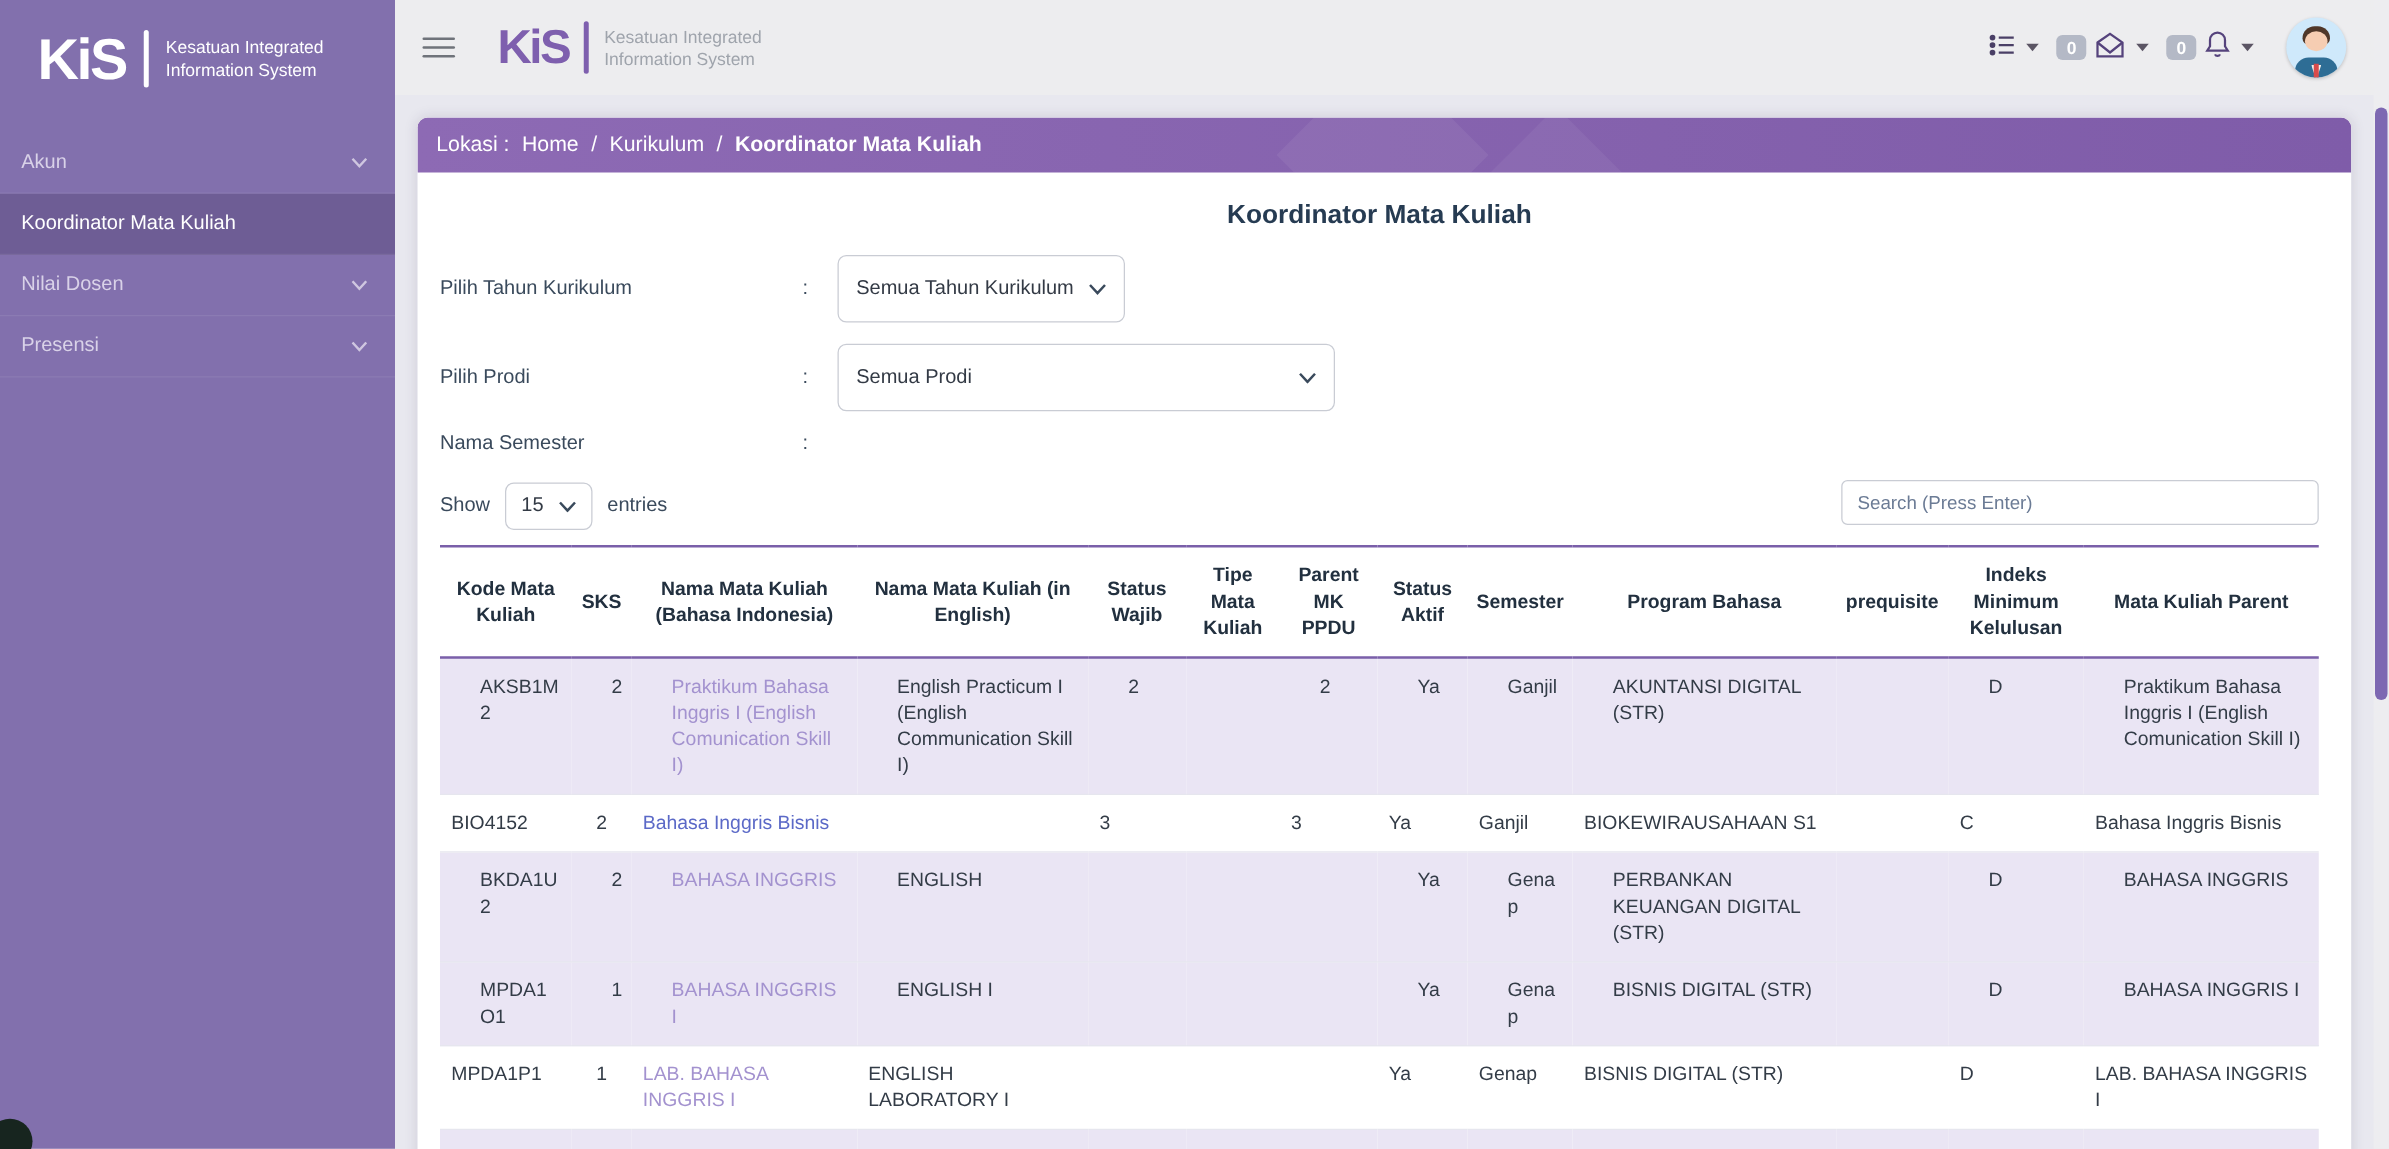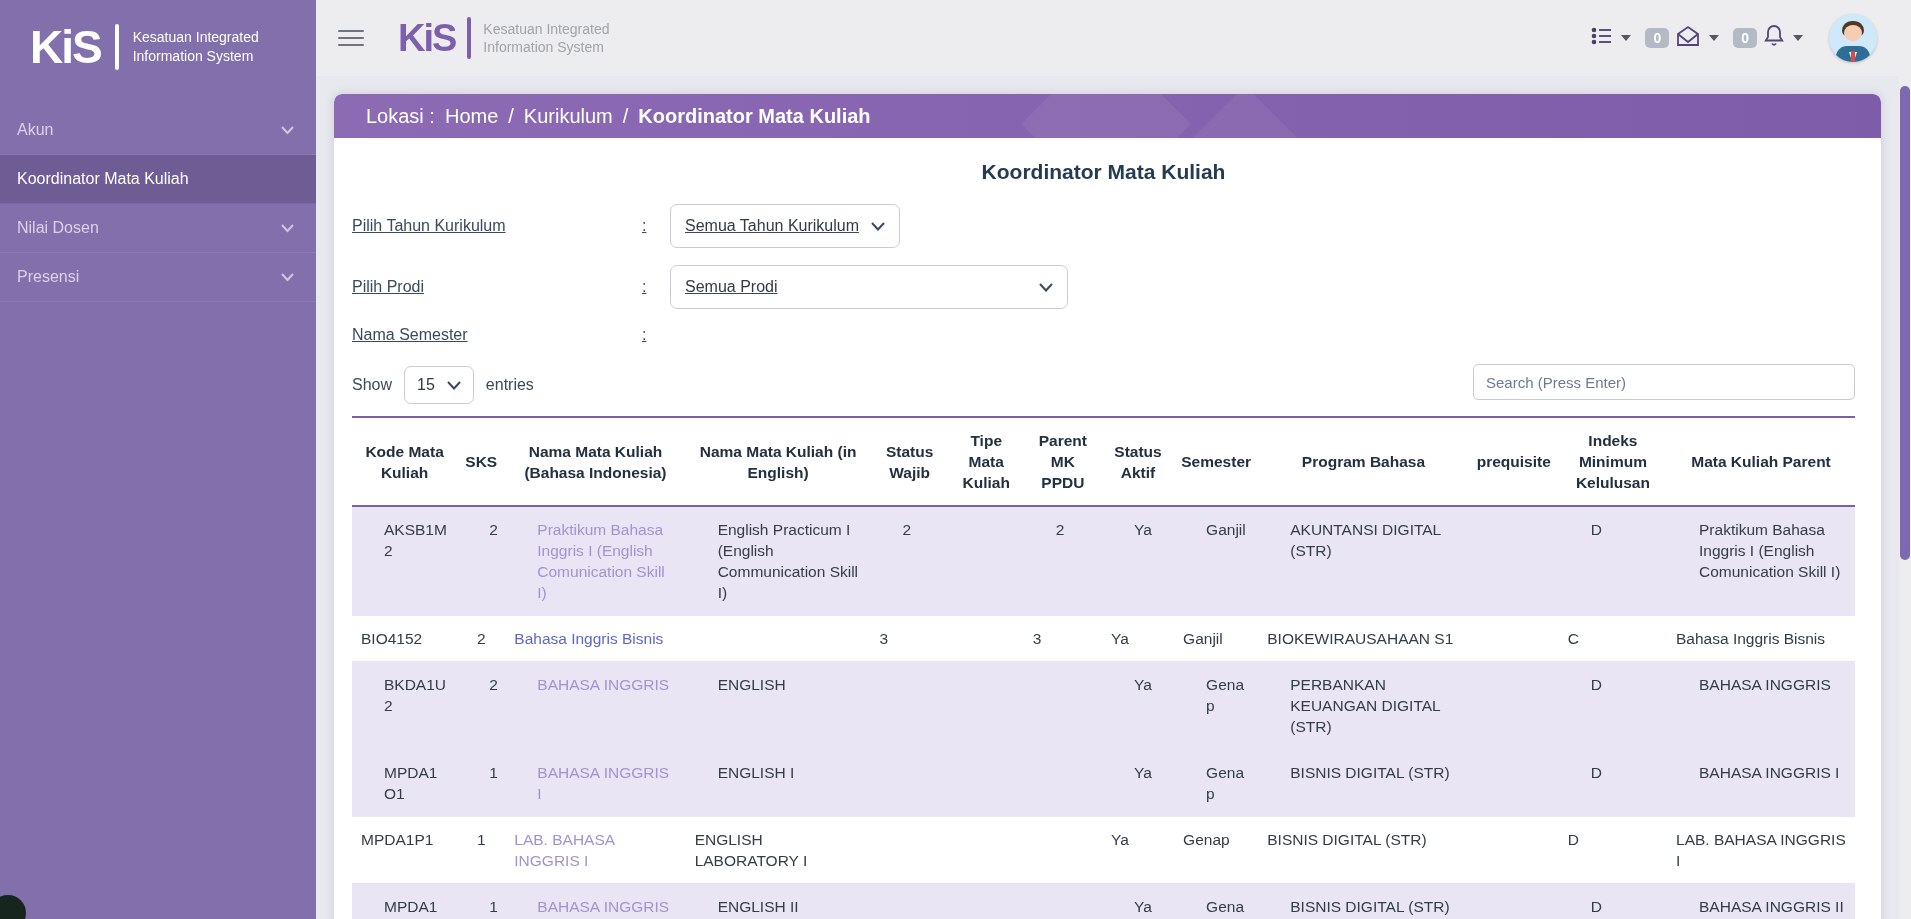--- a/index.html
+++ b/index.html
@@ -49,39 +49,39 @@
   .av-tie { position:absolute; bottom:-2px; left:22px; width:4px; height:13px;
     background:#d84b4b; }
 
   
   .content { position:absolute; left:316px; top:76px; right:0; bottom:0;
     background:#e8e8ef; padding:18px 30px 0 18px; }
   .card { background:#fff; height:110%; border-radius:8px 8px 0 0;
     box-shadow:0 0 10px rgba(60,50,90,0.15); overflow:hidden; }
   .breadcrumb { position:relative; height:44px; overflow:hidden;
     background:linear-gradient(90deg,#8d6ab4,#7f5ca9);
-    display:flex; align-items:center; gap:10px; padding:0 32px;
-    color:#fff; font-size:20px; border-radius:8px 8px 0 0; }
+    display:flex; align-items:center; gap:10px; padding:0 15px;
+    color:#fff; font-size:17px; border-radius:8px 8px 0 0; }
   .breadcrumb .deco1 { position:absolute; left:46%; top:-30px; width:120px; height:120px;
     background:rgba(255,255,255,0.06); transform:rotate(45deg); }
   .breadcrumb .deco2 { position:absolute; left:56%; top:10px; width:90px; height:90px;
     background:rgba(255,255,255,0.05); transform:rotate(45deg); }
   .bc-link { color:#fff; text-decoration:none; }
   .bc-current { font-weight:bold; }
   .card-body { padding:16px 26px 0 18px; }
   .page-title { text-align:center; font-size:21px; font-weight:bold; color:#263b52;
     margin:6px 0 20px; }
 
   
   .filter-row { display:flex; align-items:center; margin-bottom:17px;
-    font-size:16px; color:#3a4a5c;text-decoration:underline; }
+    font-size:16px; color:#3a4a5c; }
   .f-label { width:290px; }
   .f-colon { width:28px; text-align:left; color:#3a4a5c; }
   .sel { display:inline-flex; align-items:center; gap:12px; background:#fff;
-    border:1px solid #c9ccd4; border-radius:7px; height:44px; padding:0 14px;
+    border:1px solid #c9ccd4; border-radius:7px; height:54px; padding:0 14px;
     font-size:16px; color:#333a45; cursor:pointer; }
   .sel.wide { width:398px; justify-content:space-between; }
   .sel-chev svg { display:block; }
 
   
   .entries-row { display:flex; align-items:center; gap:12px; margin:22px 0 12px;
     font-size:16px; color:#3a4a5c; position:relative; }
   .sel.small { height:38px; padding:0 12px; }
   .search-input { position:absolute; right:0; top:-2px; width:382px; height:36px;
     border:1px solid #c9ccd4; border-radius:5px; padding:0 12px; font-size:15px;

